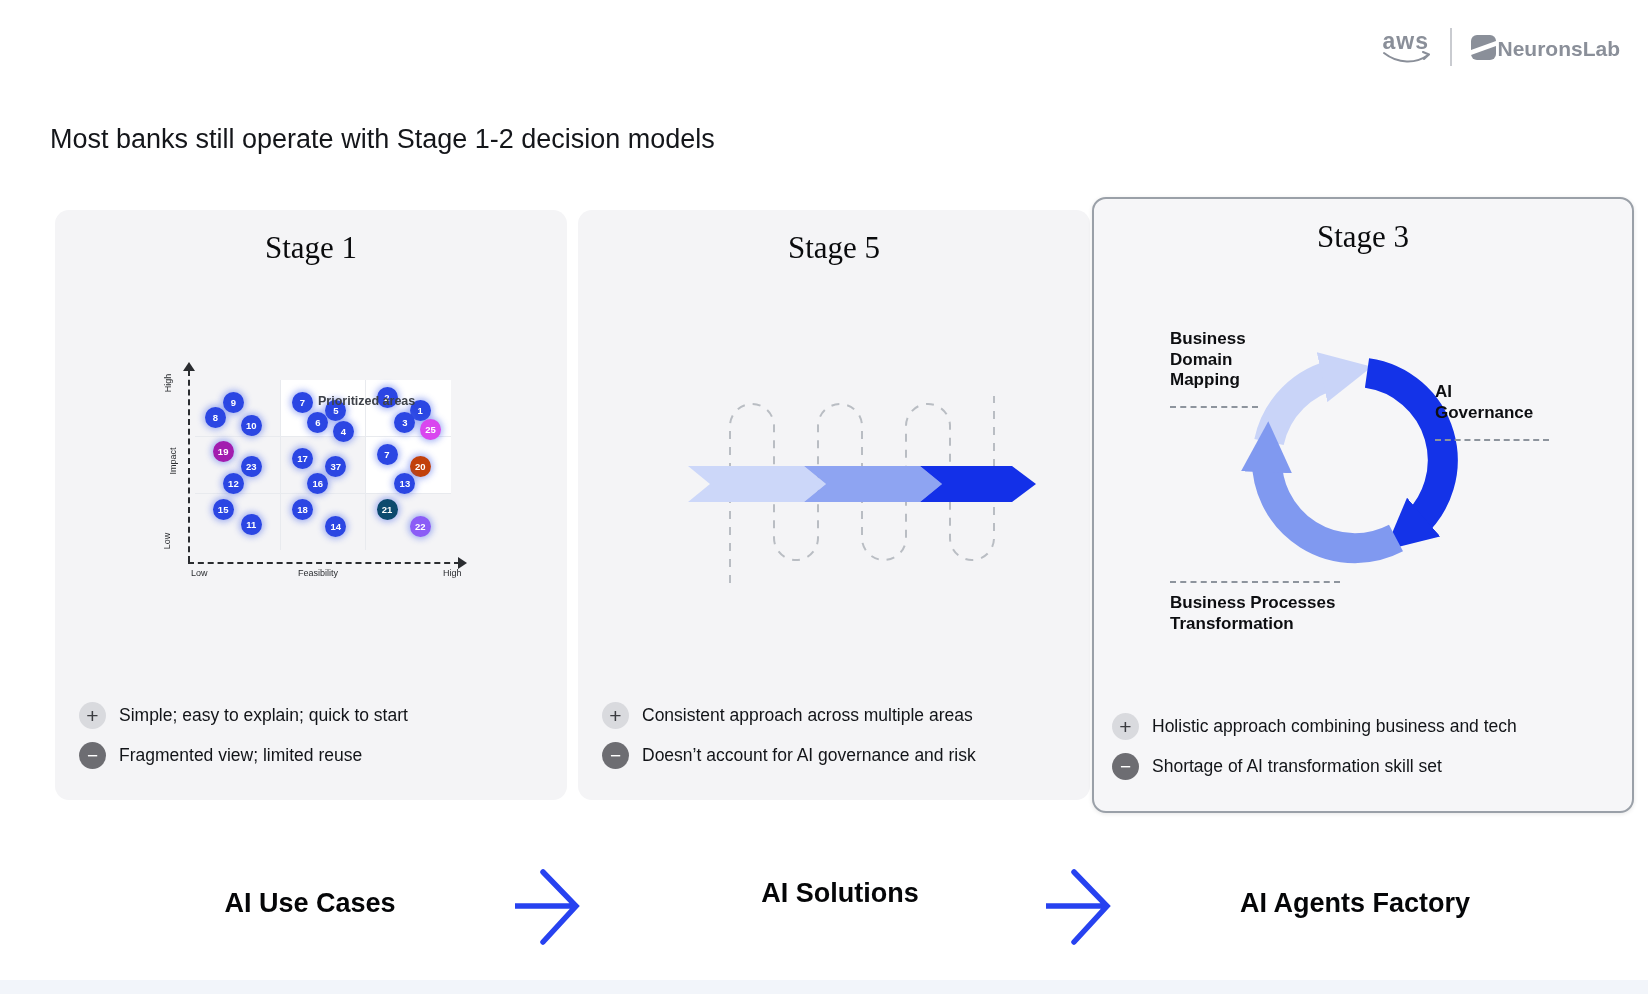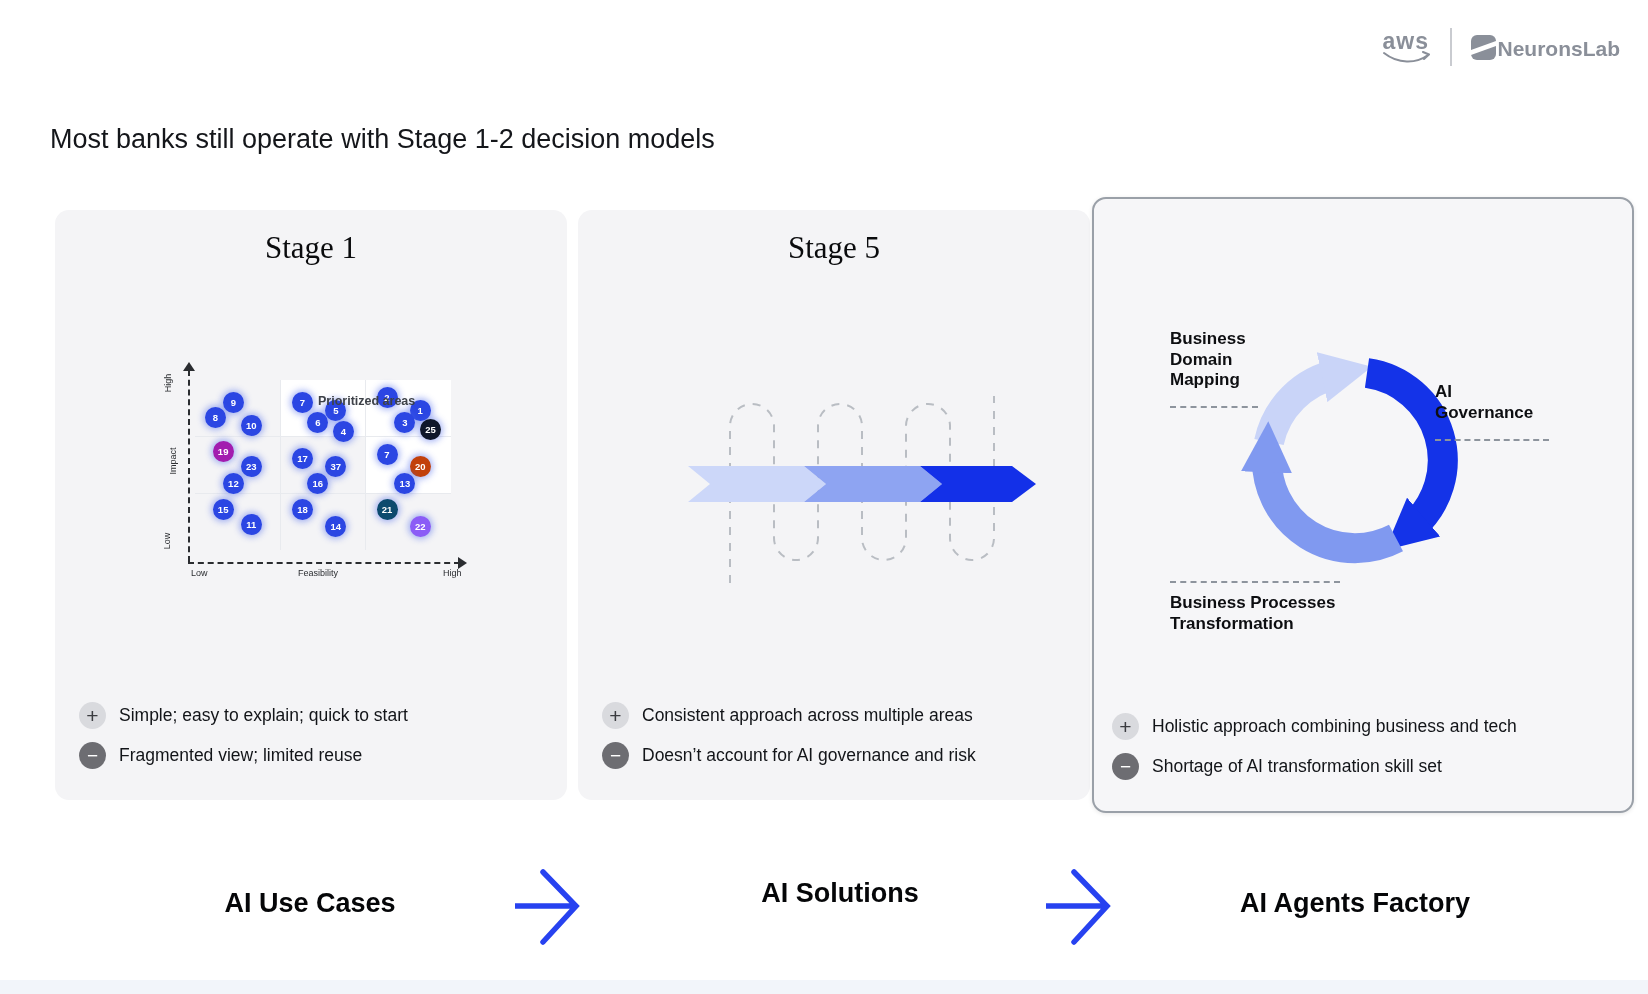--- a/index.html
+++ b/index.html
@@ -131,21 +131,21 @@
           <div class="bubble" style="left: calc(15% - 10.5px); top: calc(13% - 10.5px); background: rgb(43, 70, 227);">9</div>
           <div class="bubble" style="left: calc(8% - 10.5px); top: calc(22% - 10.5px); background: rgb(43, 70, 227);">8</div>
           <div class="bubble" style="left: calc(22% - 10.5px); top: calc(27% - 10.5px); background: rgb(43, 70, 227);">10</div>
           <div class="bubble" style="left: calc(42% - 10.5px); top: calc(13% - 10.5px); background: rgb(43, 70, 227);">7</div>
           <div class="bubble" style="left: calc(55% - 10.5px); top: calc(18% - 10.5px); background: rgb(43, 70, 227);">5</div>
           <div class="bubble" style="left: calc(48% - 10.5px); top: calc(25% - 10.5px); background: rgb(43, 70, 227);">6</div>
           <div class="bubble" style="left: calc(58% - 10.5px); top: calc(30% - 10.5px); background: rgb(43, 70, 227);">4</div>
           <div class="bubble" style="left: calc(75% - 10.5px); top: calc(10% - 10.5px); background: rgb(43, 70, 227);">2</div>
           <div class="bubble" style="left: calc(88% - 10.5px); top: calc(18% - 10.5px); background: rgb(43, 70, 227);">1</div>
           <div class="bubble" style="left: calc(82% - 10.5px); top: calc(25% - 10.5px); background: rgb(43, 70, 227);">3</div>
-          <div class="bubble" style="left: calc(92% - 10.5px); top: calc(29% - 10.5px); background: #0f172a;">25</div>
+          <div class="bubble" style="left: calc(92% - 10.5px); top: calc(29% - 10.5px); background: #d946ef;">25</div>
           <div class="bubble" style="left: calc(11% - 10.5px); top: calc(42% - 10.5px); background: #a21caf;">19</div>
           <div class="bubble" style="left: calc(22% - 10.5px); top: calc(51% - 10.5px); background: rgb(43, 70, 227);">23</div>
           <div class="bubble" style="left: calc(15% - 10.5px); top: calc(61% - 10.5px); background: rgb(43, 70, 227);">12</div>
           <div class="bubble" style="left: calc(42% - 10.5px); top: calc(46% - 10.5px); background: rgb(43, 70, 227);">17</div>
           <div class="bubble" style="left: calc(55% - 10.5px); top: calc(51% - 10.5px); background: rgb(43, 70, 227);">37</div>
           <div class="bubble" style="left: calc(48% - 10.5px); top: calc(61% - 10.5px); background: rgb(43, 70, 227);">16</div>
           <div class="bubble" style="left: calc(75% - 10.5px); top: calc(44% - 10.5px); background: rgb(43, 70, 227);">7</div>
           <div class="bubble" style="left: calc(88% - 10.5px); top: calc(51% - 10.5px); background: #c2410c;">20</div>
           <div class="bubble" style="left: calc(82% - 10.5px); top: calc(61% - 10.5px); background: rgb(43, 70, 227);">13</div>
           <div class="bubble" style="left: calc(11% - 10.5px); top: calc(76% - 10.5px); background: rgb(43, 70, 227);">15</div>
@@ -200,20 +200,21 @@
         <span class="pc-text">Consistent approach across multiple areas</span>
       </div>
       <div class="pc-row">
         <span class="pc-icon pc-minus">−</span>
         <span class="pc-text">Doesn’t account for AI governance and risk</span>
       </div>
     </div>
   </div>
 
   <div class="card card-3">
+    <div class="stage-title">Stage 3</div>
 
     <div class="ring-wrap">
       <svg width="300" height="300" viewBox="0 0 300 300">
         <defs>
           <marker id="mk-light" viewBox="0 0 10 10" refX="3" refY="5" markerWidth="1.7" markerHeight="1.7" orient="auto">
             <path d="M0,0 L10,5 L0,10 z" fill="#c9d4f8"></path>
           </marker>
           <marker id="mk-dark" viewBox="0 0 10 10" refX="3" refY="5" markerWidth="1.7" markerHeight="1.7" orient="auto">
             <path d="M0,0 L10,5 L0,10 z" fill="#1433e8"></path>
           </marker>

